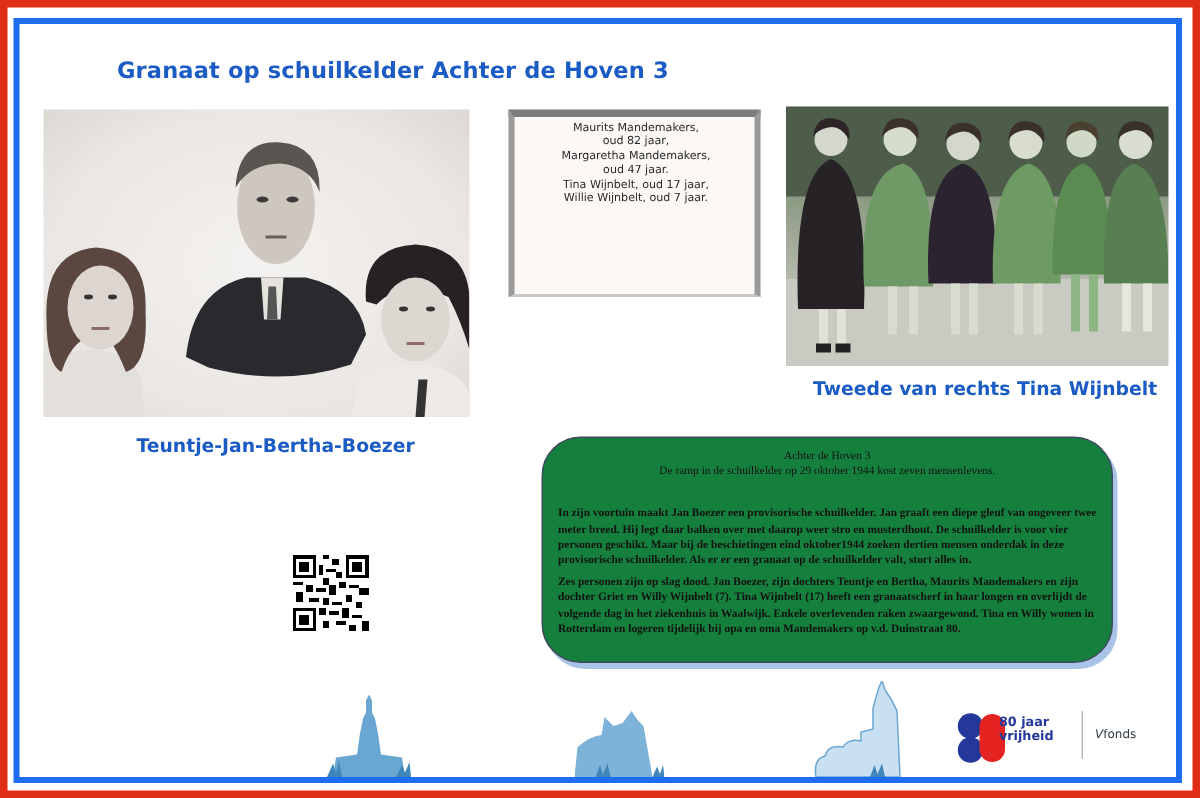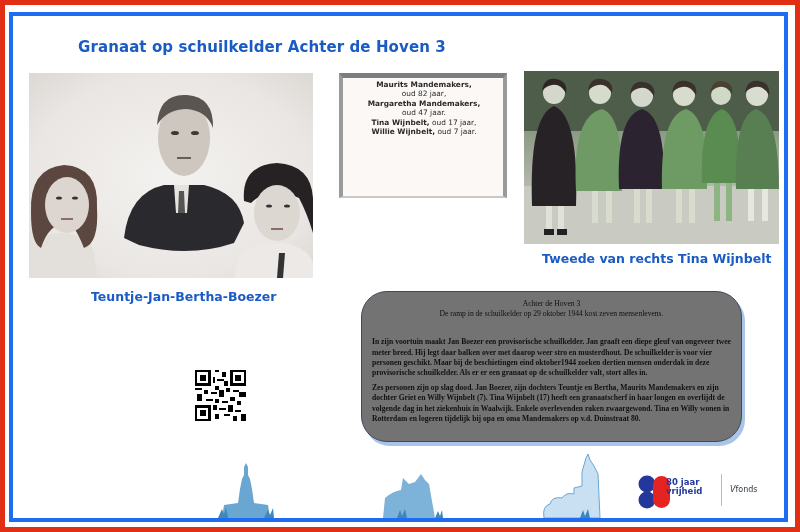--- a/index.html
+++ b/index.html
@@ -39,21 +39,21 @@
       border-top: 5px solid #7d7d7d;
       border-left: 4px solid #9a9a9a;
       border-right: 4px solid #9a9a9a;
       border-bottom: 2px solid #c9c9c9;
       font-family: "DejaVu Sans", sans-serif;
       font-size: 7.4px; line-height: 9.4px; color: #2a2a2a;
       padding: 2px 8px 0 10px;
     }
     .clip-intro { text-align: justify; text-indent: 14px; }
     .clip-line { text-align: center; }
-    .clip-line b { font-weight: bold; }
+    .clip-line b { font-weight: normal; }
 
     .photo-group {
       left: 524px; top: 71px; width: 255px; height: 173px;
       background: linear-gradient(180deg, #5d6a55 0%, #8c9a83 35%, #b8bcb1 70%, #d8d6cf 100%);
     }
 
     .caption {
       position: absolute; font-family: "DejaVu Sans", sans-serif; font-weight: bold;
       font-size: 12.5px; color: #1a5bc4; white-space: nowrap;
     }
@@ -62,21 +62,21 @@
 
     .qr {
       position: absolute; left: 193px; top: 368px; width: 55px; height: 55px;
       background: #fff;
     }
 
     .story-box {
       position: absolute; left: 361px; top: 291px; width: 381px; height: 151px;
       box-sizing: border-box;
       border: 1px solid #3d4a5c; border-radius: 26px;
-      background: #737373;
+      background: #15803d;
       box-shadow: 3px 4px 0 0 #a9c4e6;
       font-family: "Liberation Serif", serif;
       color: #111;
       padding: 7px 10px 0 10px;
     }
     .story-head { text-align: center; font-size: 7.6px; line-height: 9.6px; }
     .story-p { font-size: 7.6px; line-height: 10.4px; font-weight: bold; margin: 19px 0 0 0; }
     .story-p + .story-p { margin-top: 4px; }
 
     .skyline { position: absolute; bottom: 14px; }

